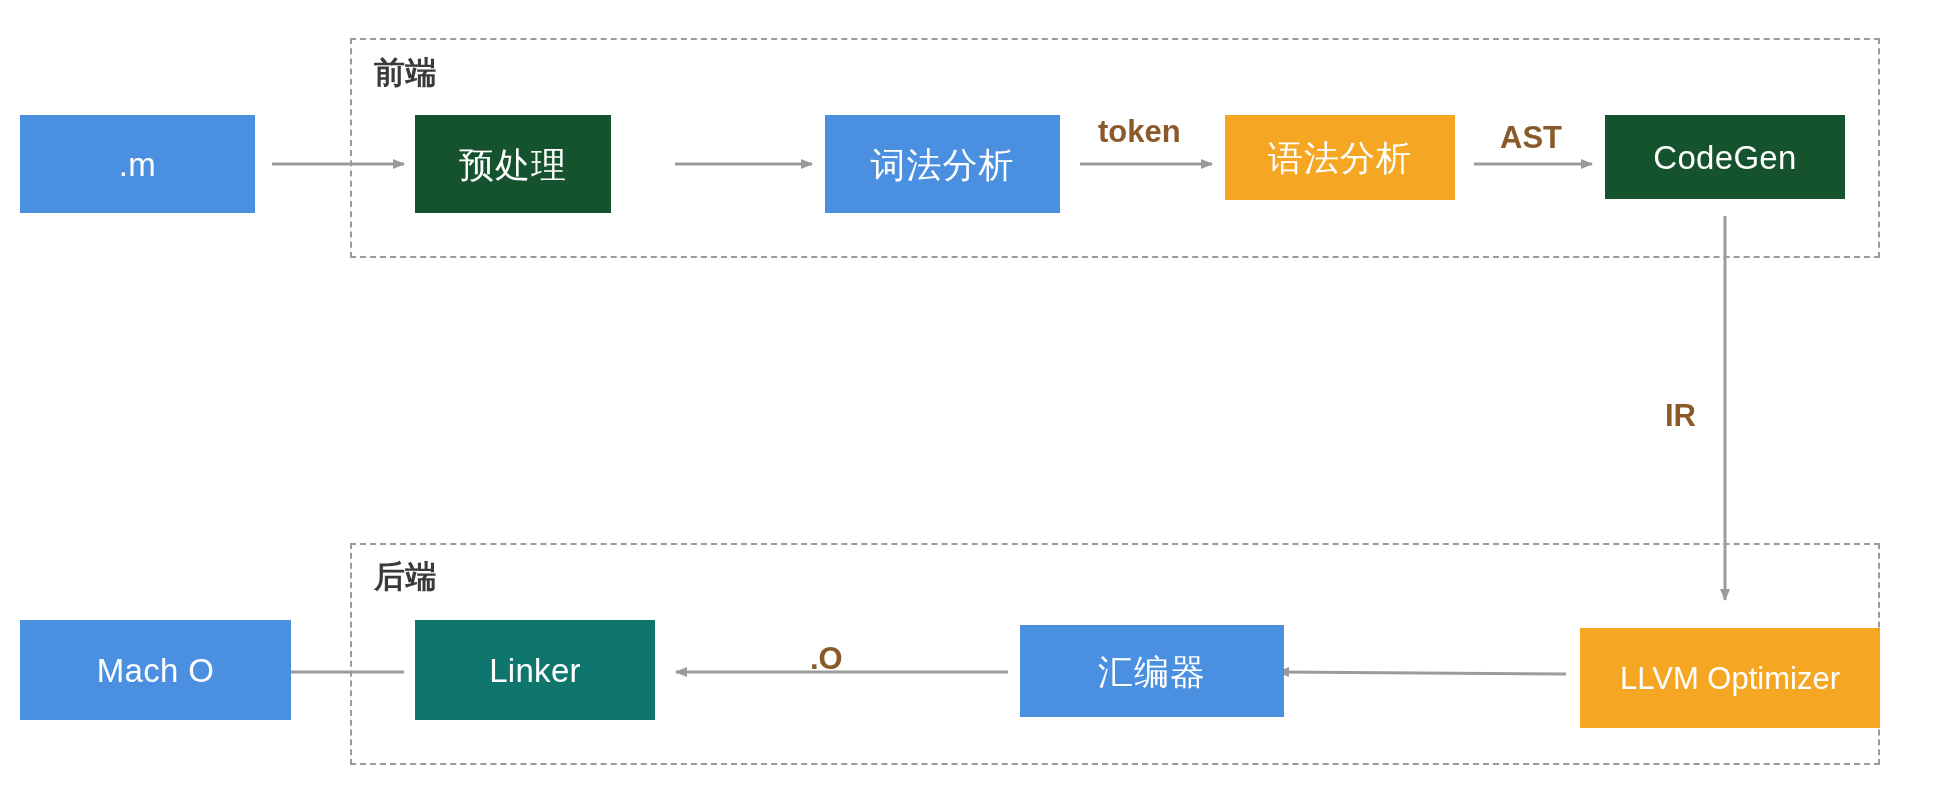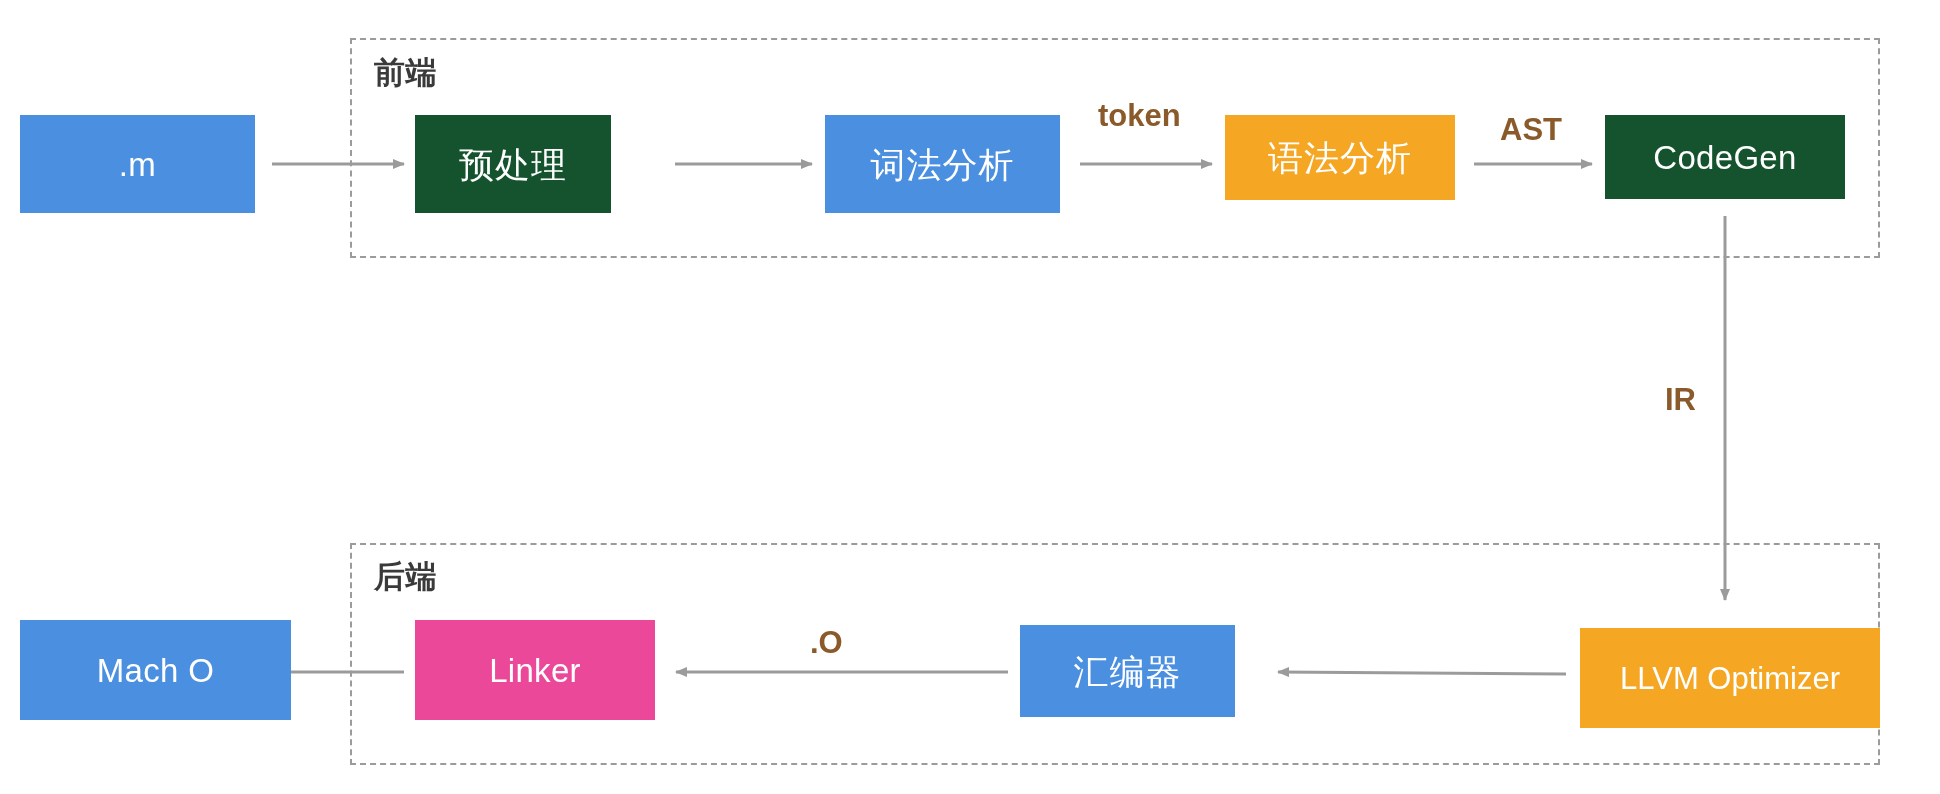--- a/index.html
+++ b/index.html
@@ -55,20 +55,21 @@
   }
   .node.small .node-label {
     font-size: 31px;
   }
   .edge-label {
     position: absolute;
     color: #8a5a2b;
     font-size: 31px;
     font-weight: bold;
     white-space: nowrap;
+    margin-top: 16px;
   }
   svg.arrows {
     position: absolute;
     left: 0;
     top: 0;
     width: 1940px;
     height: 794px;
     pointer-events: none;
   }
 </style>
@@ -130,33 +131,33 @@
   </div>
 
   <div class="node en" style="left:1605px; top:115px; width:240px; height:84px; background:#14532d;">
     <span class="node-label">CodeGen</span>
   </div>
 
   <div class="node en" style="left:20px; top:620px; width:271px; height:100px; background:#4a8fe0;">
     <span class="node-label">Mach O</span>
   </div>
 
-  <div class="node en" style="left:415px; top:620px; width:240px; height:100px; background:#ec4899;">
+  <div class="node en" style="left:415px; top:620px; width:240px; height:100px; background:#0f766e;">
     <span class="node-label">Linker</span>
   </div>
 
-  <div class="node cn" style="left:1020px; top:625px; width:215px; height:92px; background:#4a8fe0;">
+  <div class="node cn" style="left:1020px; top:625px; width:264px; height:92px; background:#4a8fe0;">
     <span class="node-label">汇编器</span>
   </div>
 
   <div class="node small" style="left:1580px; top:628px; width:300px; height:100px; background:#f5a623;">
     <span class="node-label">LLVM Optimizer</span>
   </div>
 
   <div class="edge-label" style="left:1098px; top:98px;">token</div>
 
-  <div class="edge-label" style="left:1500px; top:112px;">AST</div>
+  <div class="edge-label" style="left:1500px; top:104px;">AST</div>
 
   <div class="edge-label" style="left:1665px; top:382px;">IR</div>
 
   <div class="edge-label" style="left:810px; top:625px;">.O</div>
 
 </div>
 
 </body></html>

